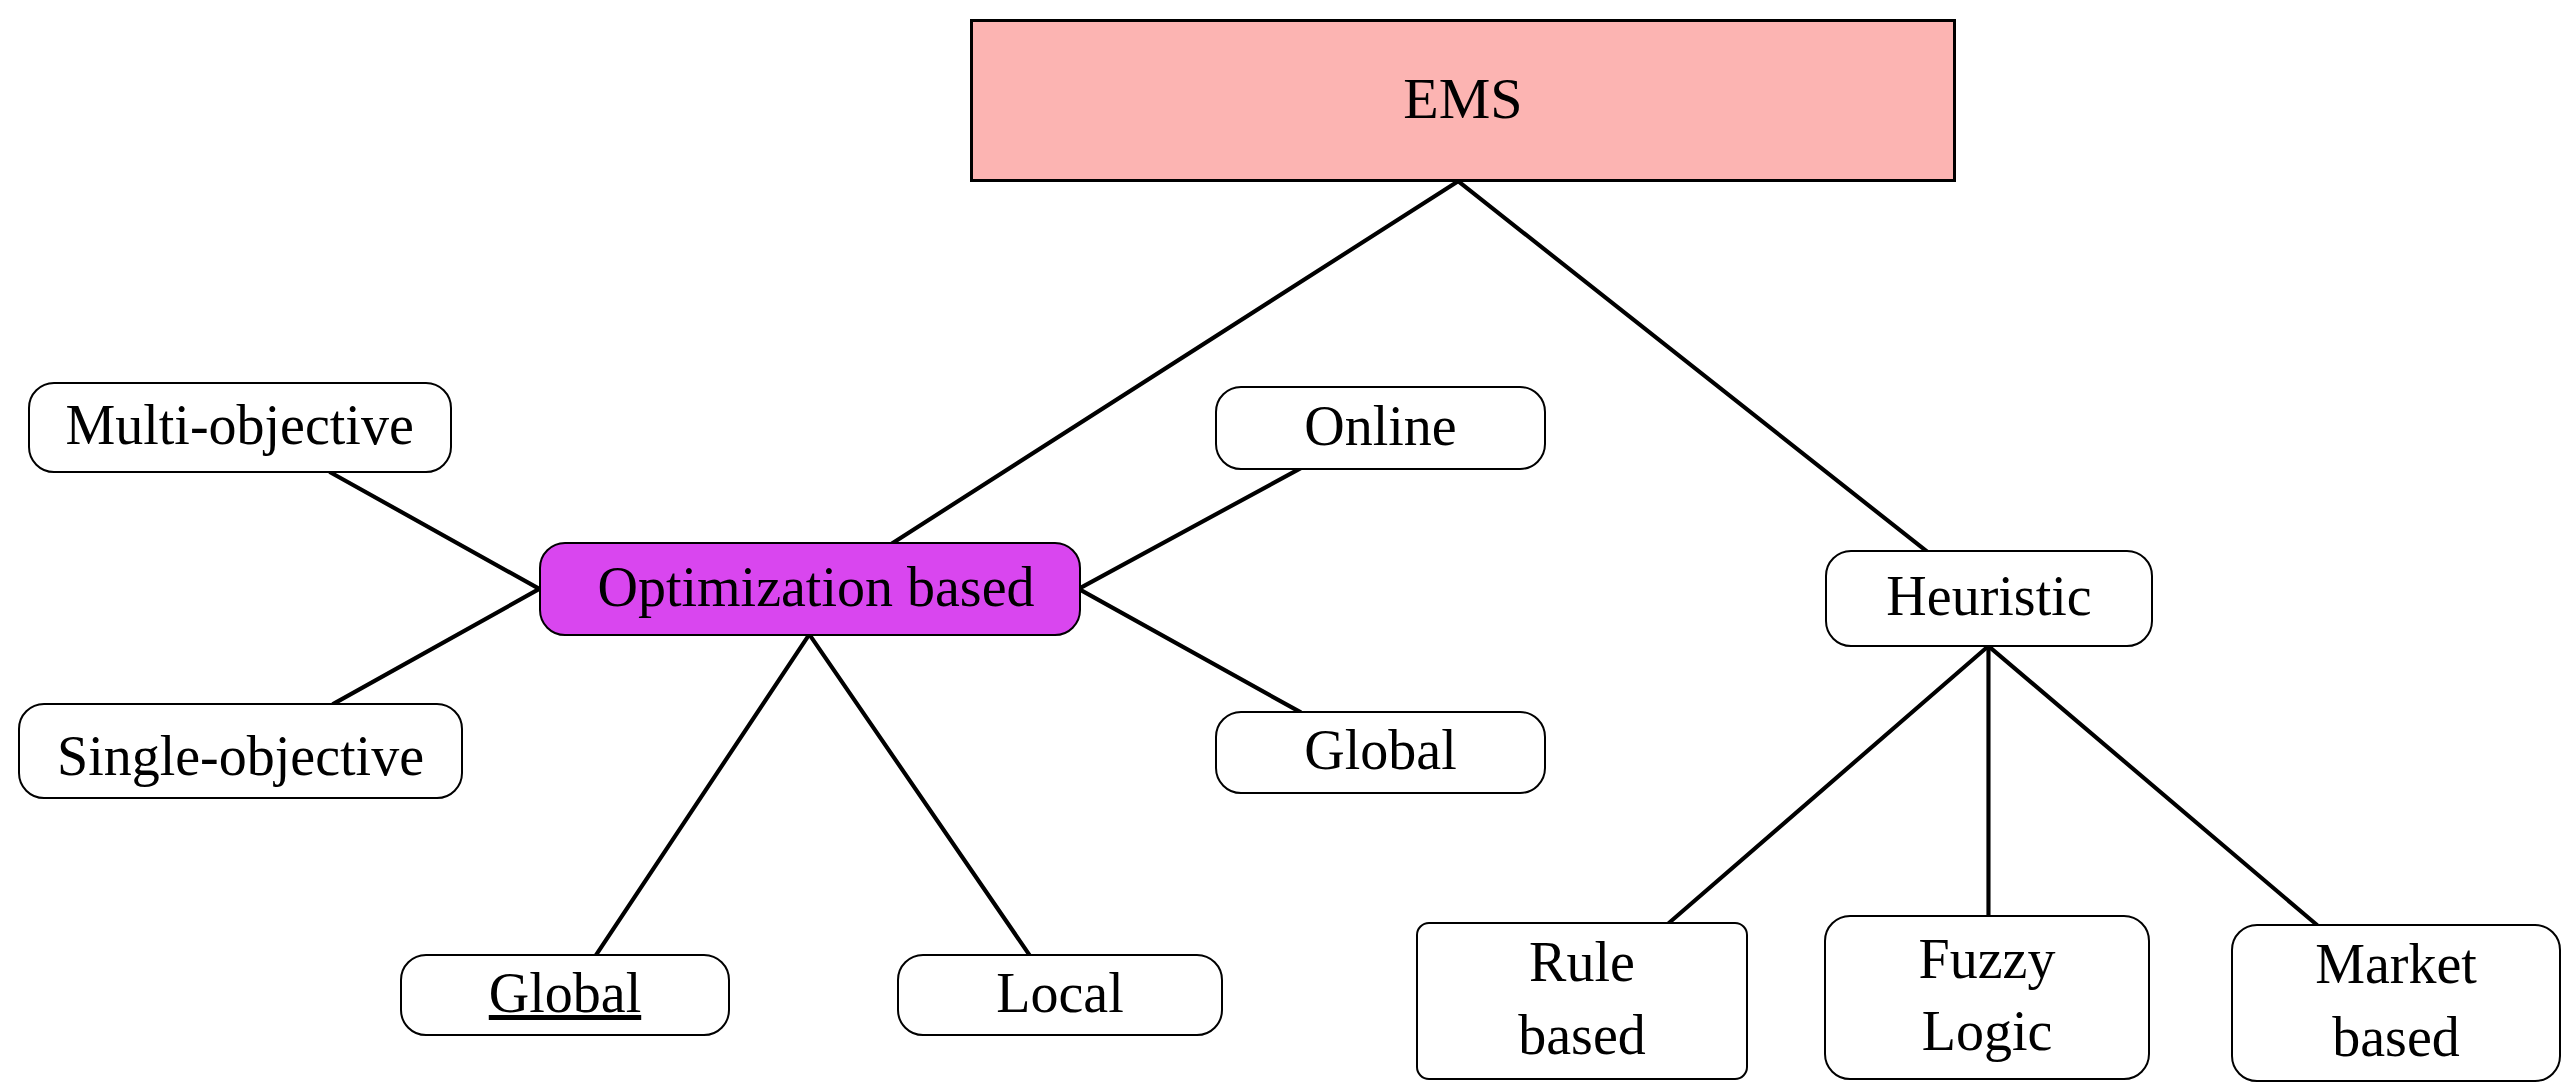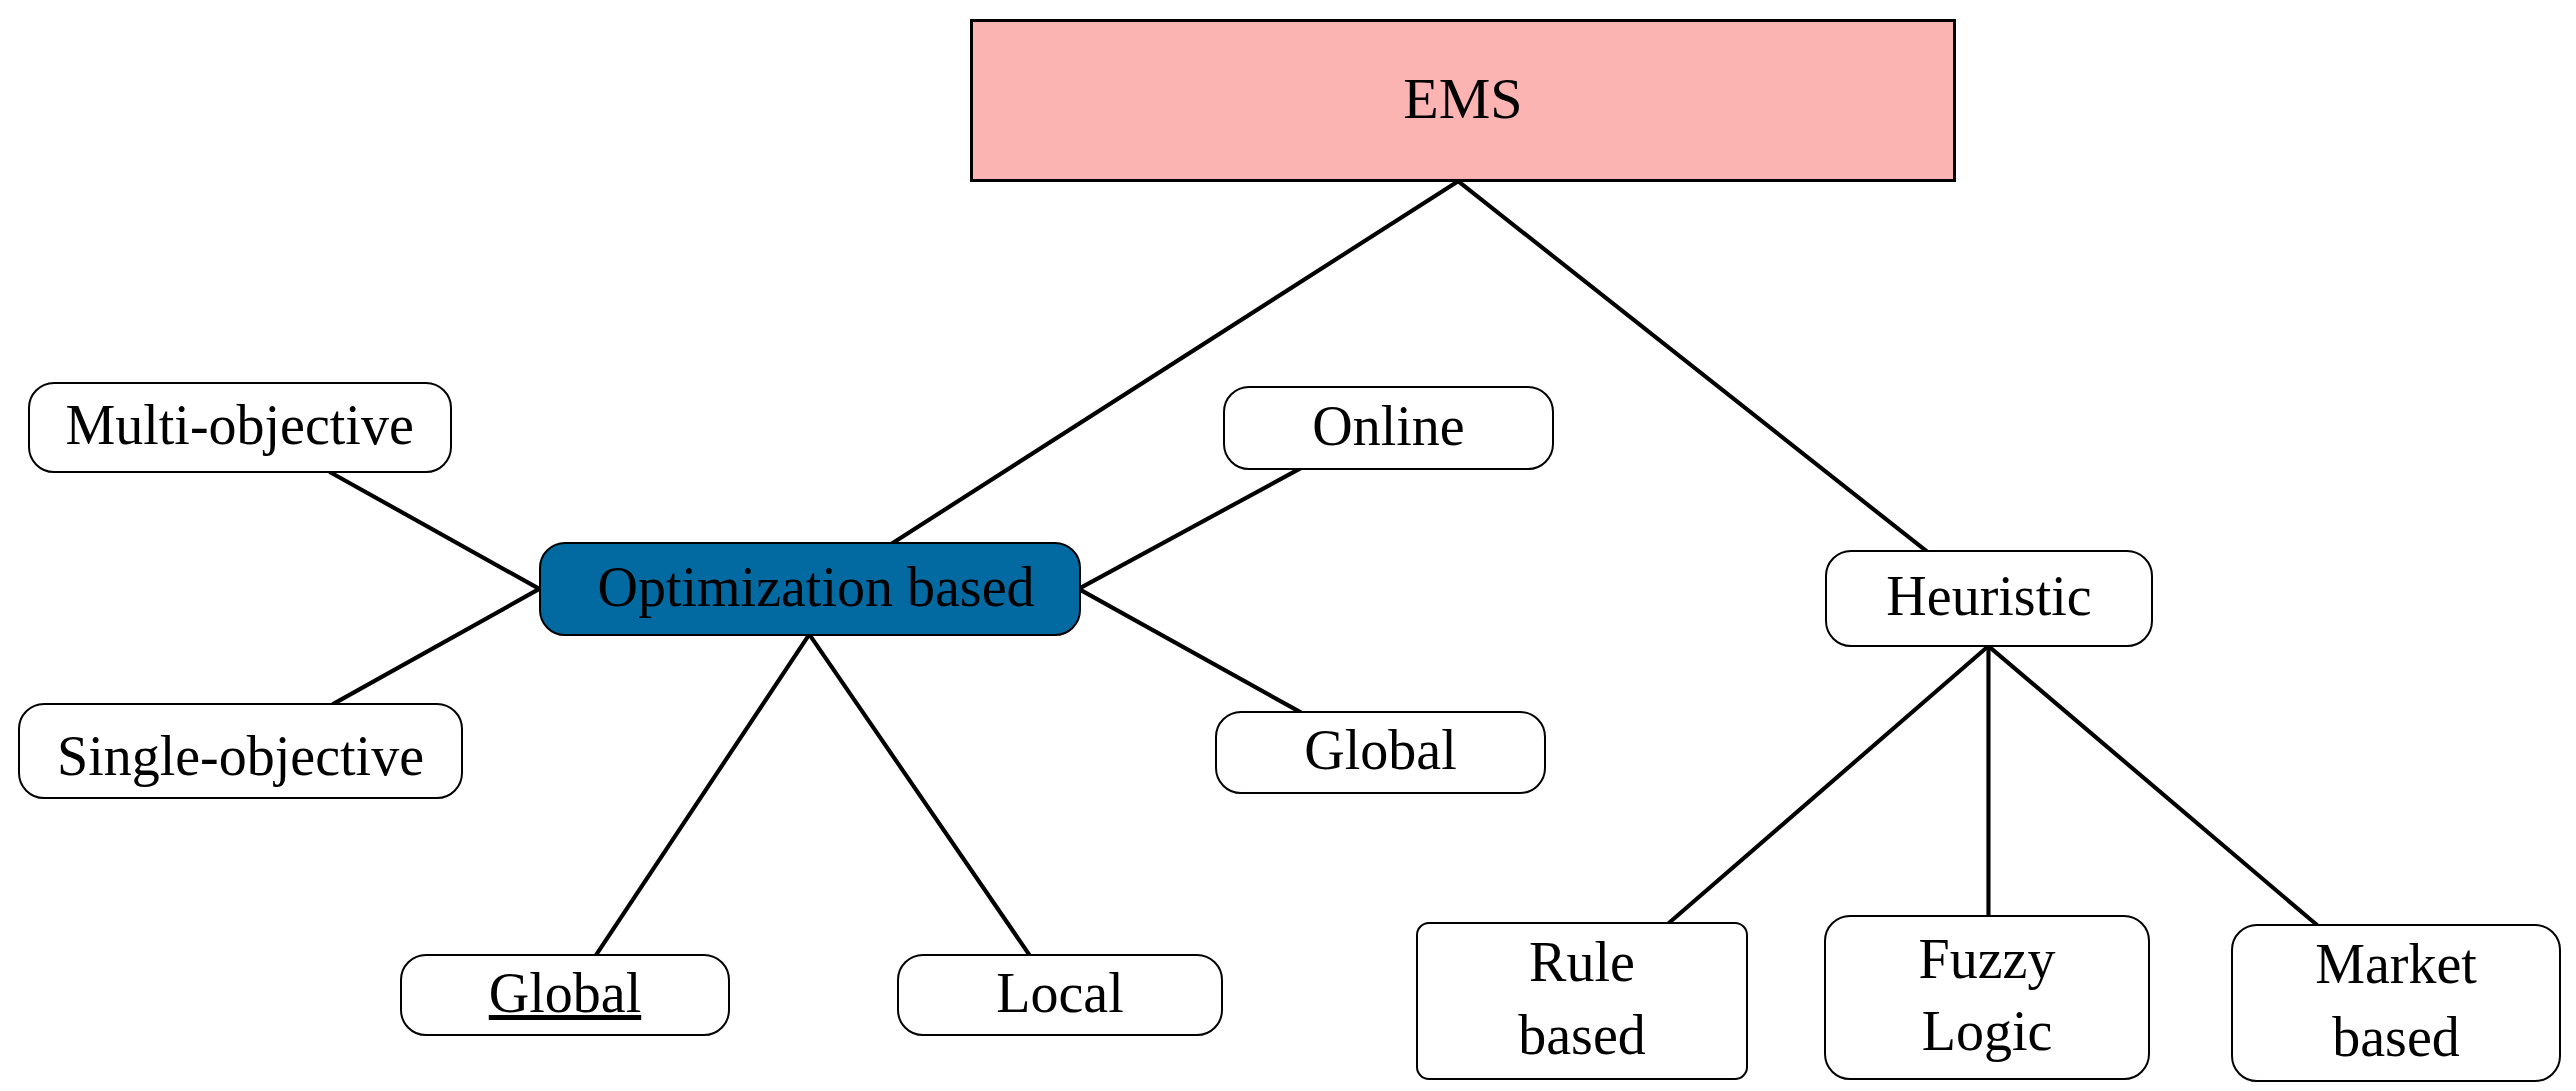--- a/index.html
+++ b/index.html
@@ -90,25 +90,25 @@
   </div>
 
   <div id="n-multi" class="node" style="border-color: rgb(0, 0, 0); background: rgb(255, 255, 255);">
     <span class="label">Multi-objective</span>
   </div>
 
   <div id="n-single" class="node" style="border-color: rgb(0, 0, 0); background: rgb(255, 255, 255);">
     <span class="label">Single-objective</span>
   </div>
 
-  <div id="n-optimization" class="node" style="border-color: rgb(0, 0, 0); background: #0369a1; padding-left: 12px;">
+  <div id="n-optimization" class="node" style="border-color: rgb(0, 0, 0); background: #d946ef; padding-left: 12px;">
     <span class="label">Optimization based</span>
   </div>
 
-  <div id="n-online" class="node" style="border-color: rgb(0, 0, 0); background: rgb(255, 255, 255); margin-left: 8px;">
+  <div id="n-online" class="node" style="border-color: rgb(0, 0, 0); background: rgb(255, 255, 255);">
     <span class="label">Online</span>
   </div>
 
   <div id="n-offline" class="node" style="border-color: rgb(0, 0, 0); background: rgb(255, 255, 255);">
     <span class="label">Global</span>
   </div>
 
   <div id="n-heuristic" class="node" style="border-color: rgb(0, 0, 0); background: rgb(255, 255, 255);">
     <span class="label">Heuristic</span>
   </div>

